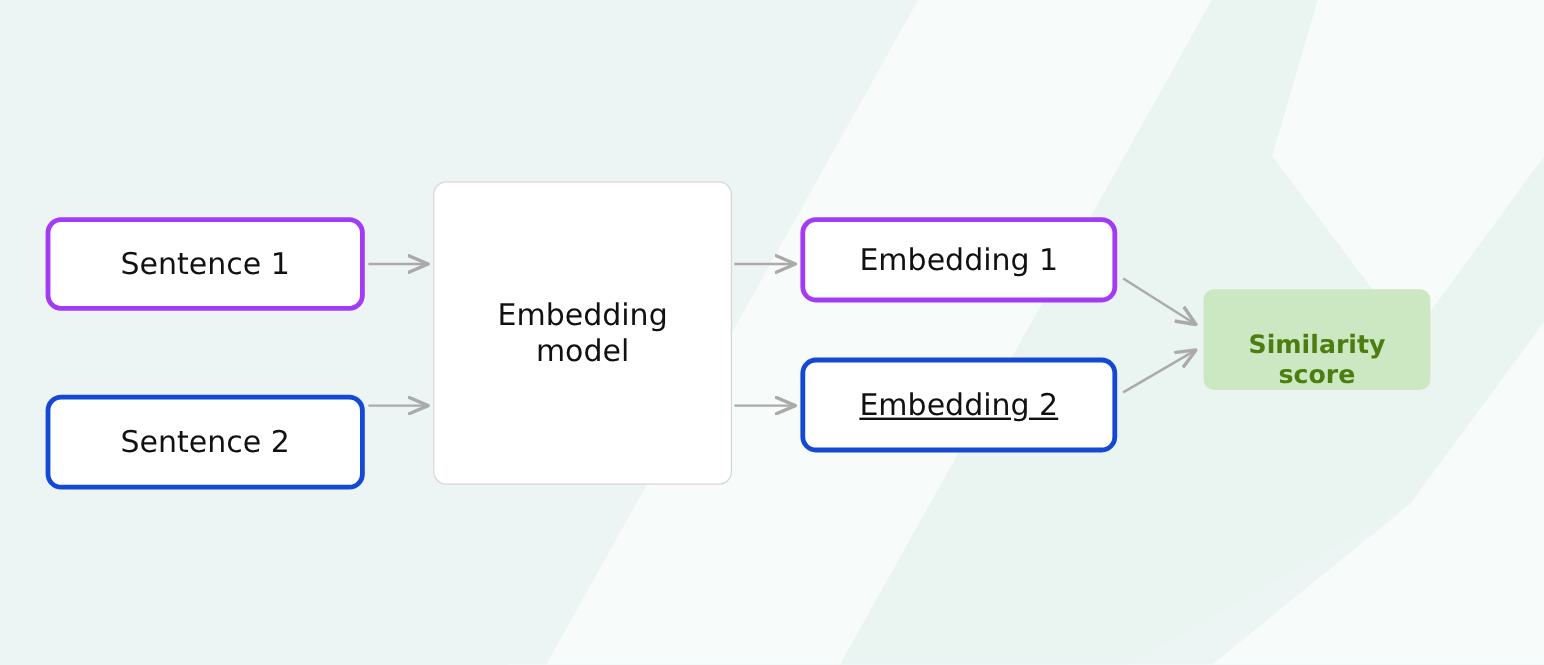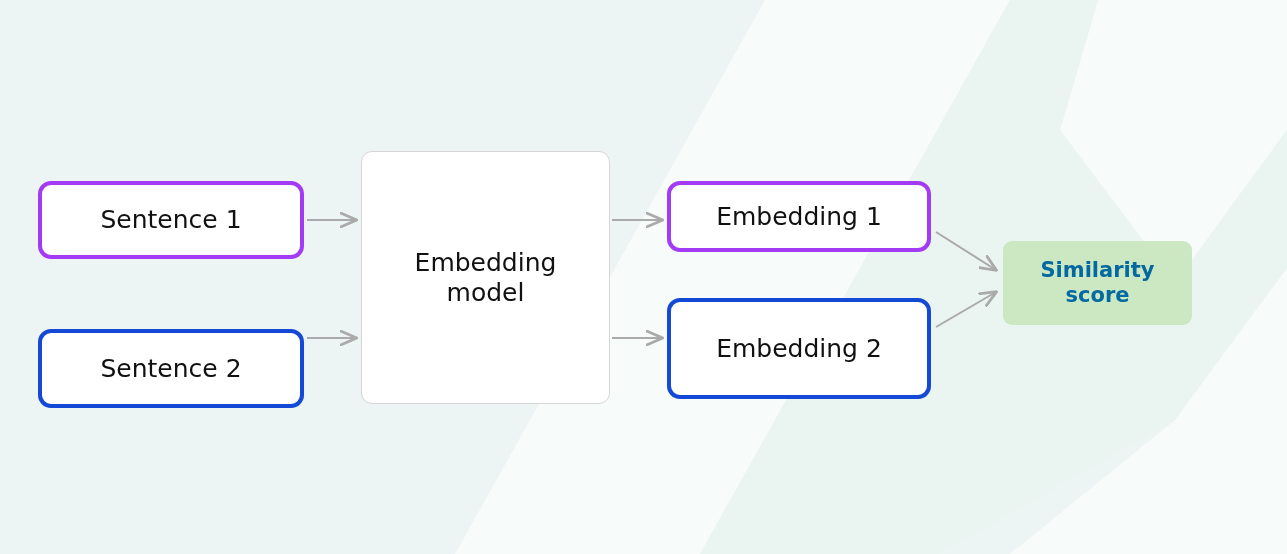--- a/index.html
+++ b/index.html
@@ -54,23 +54,24 @@
     border-radius: 11px;
     font-size: 25px;
     color: #111111;
   }
 
   
   .badge {
     border: none;
     border-radius: 9px;
     background: #cbe8c3;
-    color: #0369a1;
+    color: #4d7c0f;
     font-size: 21px;
     font-weight: bold;
+    align-items: flex-end;
   }
 
   #edges {
     position: absolute;
     inset: 0;
     width: 1287px;
     height: 554px;
     pointer-events: none;
   }
 </style>
@@ -115,21 +116,21 @@
 
   <div class="node proc" style="left:361px; top:151px; width:249px; height:253px;">
     <span class="node-label">Embedding
 model</span>
   </div>
 
   <div class="node card purple" style="left:667px; top:181px; width:264px; height:71px;">
     <span class="node-label">Embedding 1</span>
   </div>
 
-  <div class="node card blue" style="left:667px; top:298px; width:264px; height:101px;">
+  <div class="node card blue" style="left:667px; top:298px; width:264px; height:79px;text-decoration:underline;">
     <span class="node-label">Embedding 2</span>
   </div>
 
   <div class="node badge" style="left:1003px; top:241px; width:189px; height:84px;">
     <span class="node-label">Similarity
 score</span>
   </div>
 
 </div>
 

